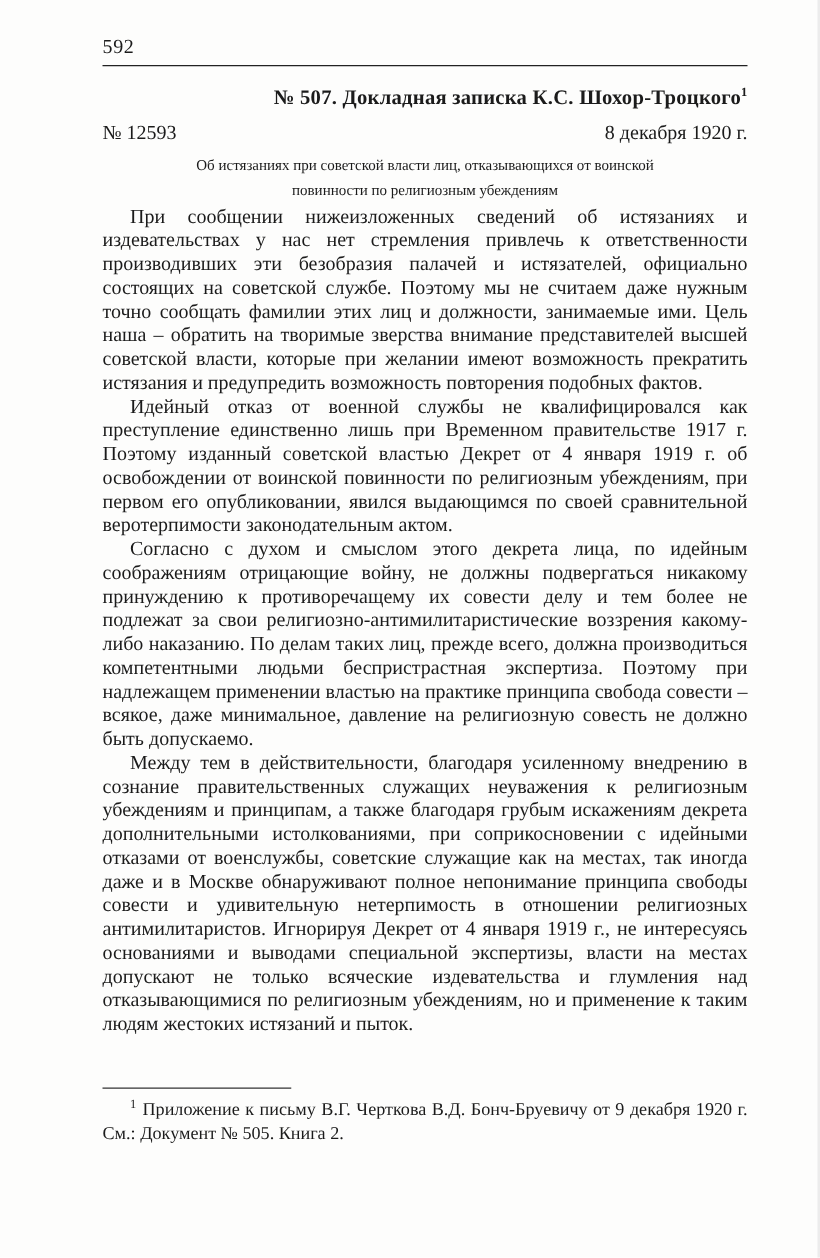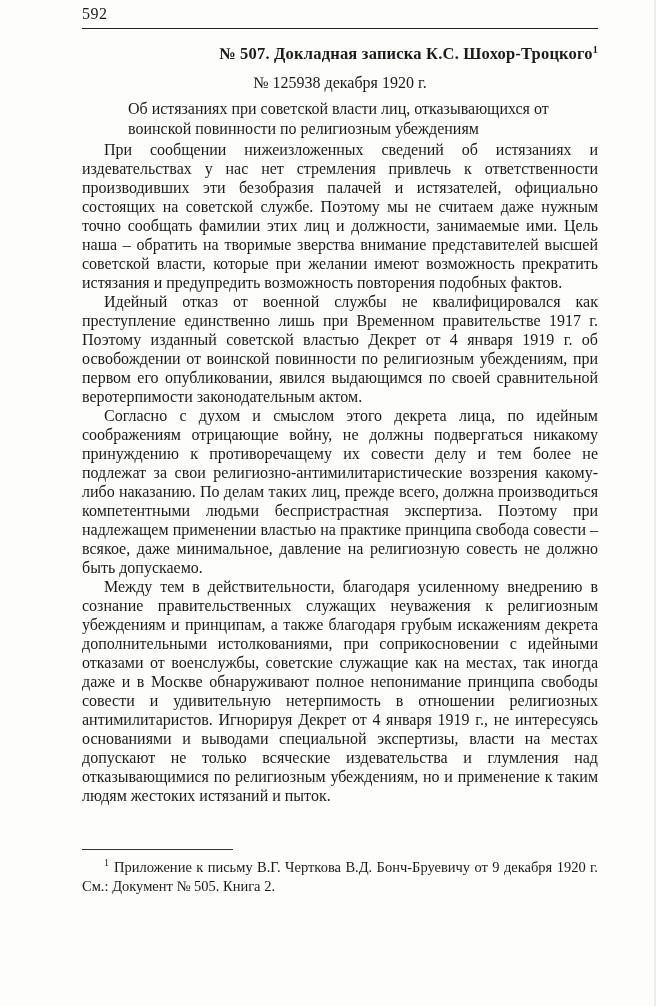--- a/index.html
+++ b/index.html
@@ -10,21 +10,21 @@
     background: #ffffff;
     font-family: "Liberation Serif", "DejaVu Serif", serif;
     color: #1b1b1b;
     overflow: hidden;
   }
   .page {
     position: relative;
     width: 656px;
     height: 1006px;
     background: #fdfdfc;
-    padding: 4px 56px 0 82px;
+    padding: 28px 56px 0 82px;
     border-right: 2px solid #ececec;
   }
   .page-number {
     display: block;
     font-size: 16px;
     line-height: 19px;
     letter-spacing: 0.5px;
   }
   .header-rule {
     border: 0;
@@ -40,48 +40,49 @@
     text-align: right;
     letter-spacing: 0.2px;
   }
   .doc-title sup,
   .footnote sup {
     font-size: 10px;
     line-height: 0;
   }
   .doc-meta {
     display: flex;
-    justify-content: center;
+    justify-content: space-between;
     margin-top: 9px;
     font-size: 16px;
     line-height: 19px;
   }
   .doc-subject {
     margin: 7px auto 0 auto;
     max-width: 424px;
-    font-size: 16px;
+    text-align: center;
+    font-size: 12px;
     line-height: 19.5px;
   }
   .doc-body {
     margin-top: 2px;
     font-size: 16px;
     line-height: 19px;
     text-align: justify;
     hyphens: auto;
     -webkit-hyphens: auto;
   }
   .para {
     margin: 0;
     text-indent: 22px;
   }
   .footnote-area {
     position: absolute;
     left: 82px;
     right: 56px;
-    top: 849px;
+    top: 870px;
   }
   .footnote-rule {
     border: 0;
     border-top: 1px solid #333;
     width: 151px;
     margin: 0;
     height: 0;
   }
   .footnote {
     margin: 8px 0 0 0;

